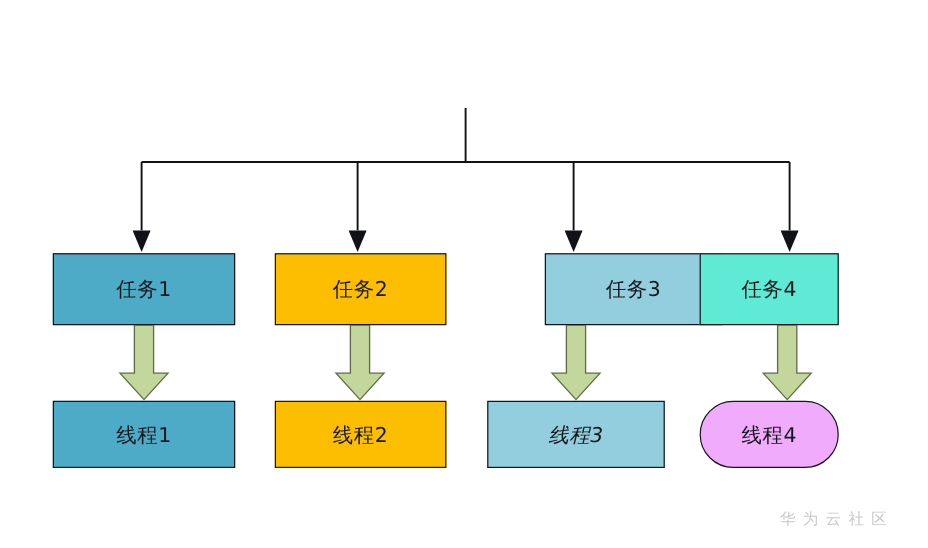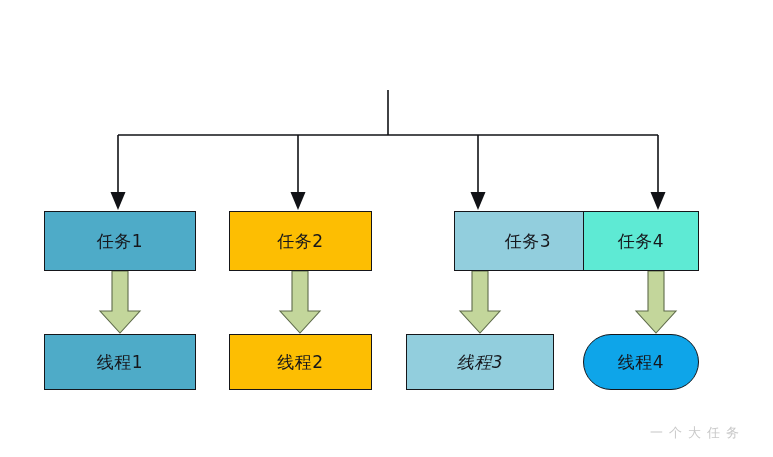--- a/index.html
+++ b/index.html
@@ -97,20 +97,20 @@
   <div id="thread-layer">
       <div class="node" style="left: 44px; top: 334px; width: 152px; height: 56px; background: rgb(78, 171, 200);">
         <span>线程1</span>
       </div>
       <div class="node" style="left: 229px; top: 334px; width: 143px; height: 56px; background: rgb(253, 190, 2);">
         <span>线程2</span>
       </div>
       <div class="node" style="left: 406px; top: 334px; width: 148px; height: 56px; background: rgb(146, 206, 221); font-style: italic;">
         <span>线程3</span>
       </div>
-      <div class="node" style="left: 583px; top: 334px; width: 116px; height: 56px; background: #0ea5e9; border-radius: 28px;">
+      <div class="node" style="left: 583px; top: 334px; width: 116px; height: 56px; background: #f0abfc; border-radius: 28px;">
         <span>线程4</span>
       </div>
     </div>
 
-  <div class="watermark" id="watermark" style="left: 650px; top: 424px; color: rgb(201, 201, 201);">一个大任务</div>
+  <div class="watermark" id="watermark" style="left: 650px; top: 424px; color: rgb(201, 201, 201);">华为云社区</div>
 
 </div>
 
 </body></html>

